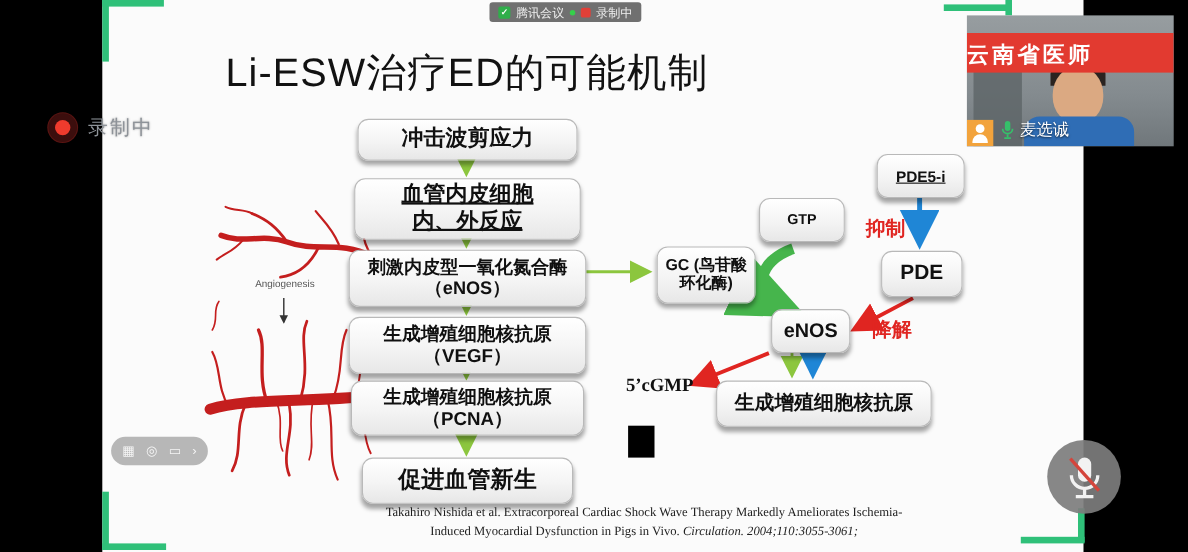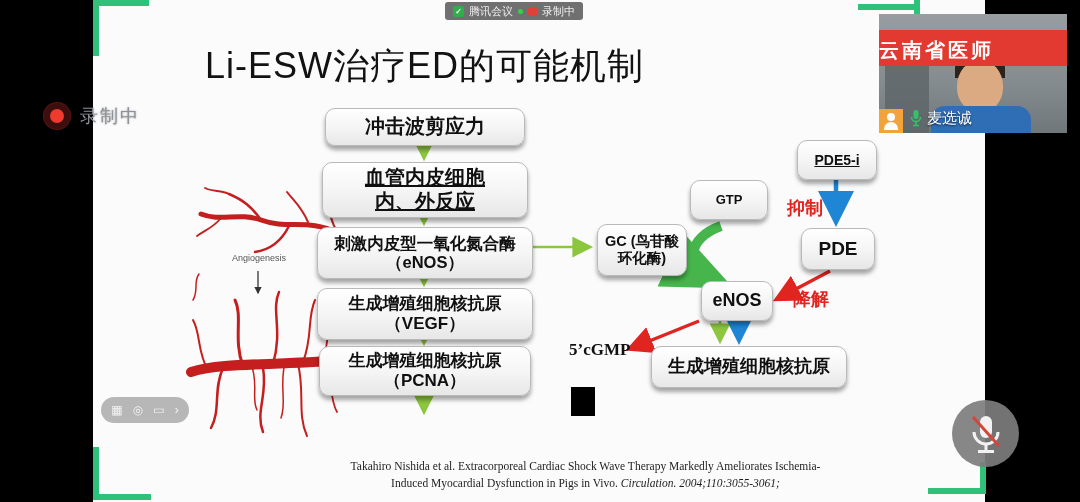--- a/index.html
+++ b/index.html
@@ -186,20 +186,23 @@
       <span>（eNOS）</span>
       </div>
     <div id="b3" class="fbox">
       <span>生成增殖细胞核抗原</span>
       <span>（VEGF）</span>
       </div>
     <div id="b4" class="fbox">
       <span>生成增殖细胞核抗原</span>
       <span>（PCNA）</span>
       </div>
+    <div id="b5" class="fbox">
+      <span>促进血管新生</span>
+      </div>
 
     <div id="bx-gtp" class="fbox">
       <span>GTP</span>
       </div>
     <div id="bx-gc" class="fbox">
       <span>GC (鸟苷酸</span>
       <span>环化酶)</span>
       </div>
     <div id="bx-cgmp" class="fbox">
       <span>eNOS</span>

